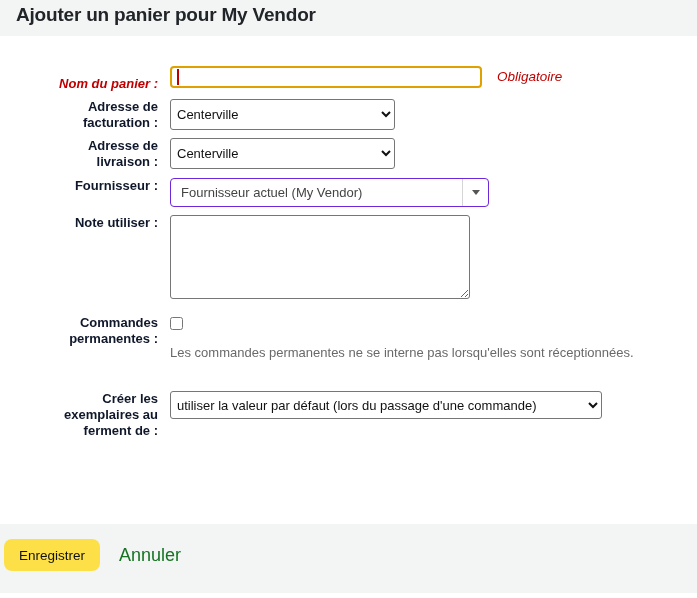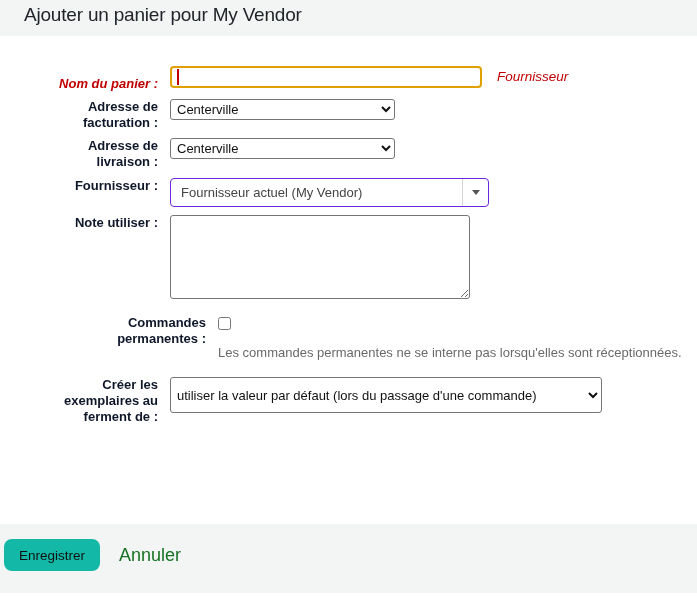--- a/index.html
+++ b/index.html
@@ -13,22 +13,22 @@
     overflow: hidden;
   }
 
   
   .title-band {
     position: absolute; top: 0; left: 0; width: 697px; height: 36px;
     background: #f3f4f4;
     display: flex; align-items: center;
   }
   .title-band h1 {
-    margin: 0 0 7px 24px;
-    font-size: 19px; font-weight: normal; color: #212529;
+    margin: 0 0 7px 16px;
+    font-size: 19px; font-weight: bold; color: #212529;
     letter-spacing: -0.2px;
   }
 
   
   .form-area {
     position: absolute; top: 36px; left: 0; width: 697px;
     padding-top: 30px;
   }
   .form-row { display: flex; align-items: flex-start; }
   .lbl {
@@ -40,21 +40,21 @@
   }
   .lbl.required { color: #c00000; font-style: italic; margin-top: 10px; }
   .field { margin-left: 12px; }
 
   .row-name    { margin-bottom: 7px; }
   .row-billing { margin-bottom: 7px; }
   .row-delivery{ margin-bottom: 8px; }
   .row-vendor  { margin-bottom: 8px; }
   .row-intnote { margin-bottom: 12px; }
   .row-vennote { margin-bottom: 13px; }
-  .row-standing{ margin-bottom: 16px; padding-left: 48px; }
+  .row-standing{ margin-bottom: 30px; }
 
   .field-inline { display: flex; align-items: center; }
 
   
   .input-wrap { position: relative; display: inline-block; }
   .text-input {
     width: 312px; height: 22px;
     border: 2px solid #e0a000; border-radius: 4px;
     outline: none; padding: 0 5px;
     font-family: "Liberation Sans", sans-serif; font-size: 13px;
@@ -65,25 +65,25 @@
     width: 2px; height: 16px; background: #c00000;
   }
   .required-note {
     margin-left: 15px; line-height: 22px;
     color: #c00000; font-style: italic; font-size: 13.5px;
   }
 
   
   select {
     font-family: "Liberation Sans", sans-serif; font-size: 13px;
-    height: 21px; border: 1px solid #767676; border-radius: 3px;
+    height: 31px; border: 1px solid #767676; border-radius: 3px;
     background: #fff; color: #111; padding: 0 2px;
   }
   .place-select { width: 225px; }
-  .create-select { width: 432px; height: 36px; }
+  .create-select { width: 432px; height: 28px; }
 
   
   .select2 {
     width: 319px; height: 29px;
     border: 1px solid #6d28d9; border-radius: 4px;
     background: #fff;
     display: flex; align-items: stretch;
     cursor: pointer;
   }
   .select2-text {
@@ -123,21 +123,21 @@
 
   
   .action-band {
     position: absolute; top: 524px; left: 0; width: 697px; height: 69px;
     background: #f3f4f4;
     display: flex; align-items: flex-start;
     padding: 15px 0 0 4px;
   }
   .save-btn {
     height: 32px; padding: 0 15px;
-    background: #14b8a6; color: #111;
+    background: #fde047; color: #111;
     border: none; border-radius: 8px;
     font-family: "Liberation Sans", sans-serif; font-size: 13.5px;
     cursor: pointer;
   }
   .cancel-link {
     margin-left: 19px; line-height: 32px;
     color: #177323; font-size: 18px;
     text-decoration: none; cursor: pointer;
   }
 </style>
@@ -150,21 +150,21 @@
 
 <main class="form-area">
 
   <div class="form-row row-name">
     <label class="lbl required">Nom du panier :</label>
     <div class="field field-inline">
       <span class="input-wrap">
         <input class="text-input" type="text" value="" style="">
         <span class="caret"></span>
       </span>
-      <span class="required-note">Fournisseur</span>
+      <span class="required-note">Obligatoire</span>
     </div>
   </div>
 
   <div class="form-row row-billing">
     <label class="lbl">Adresse de
 facturation :</label>
     <div class="field">
       <select class="place-select">
         <option>Centerville</option>
       </select>

